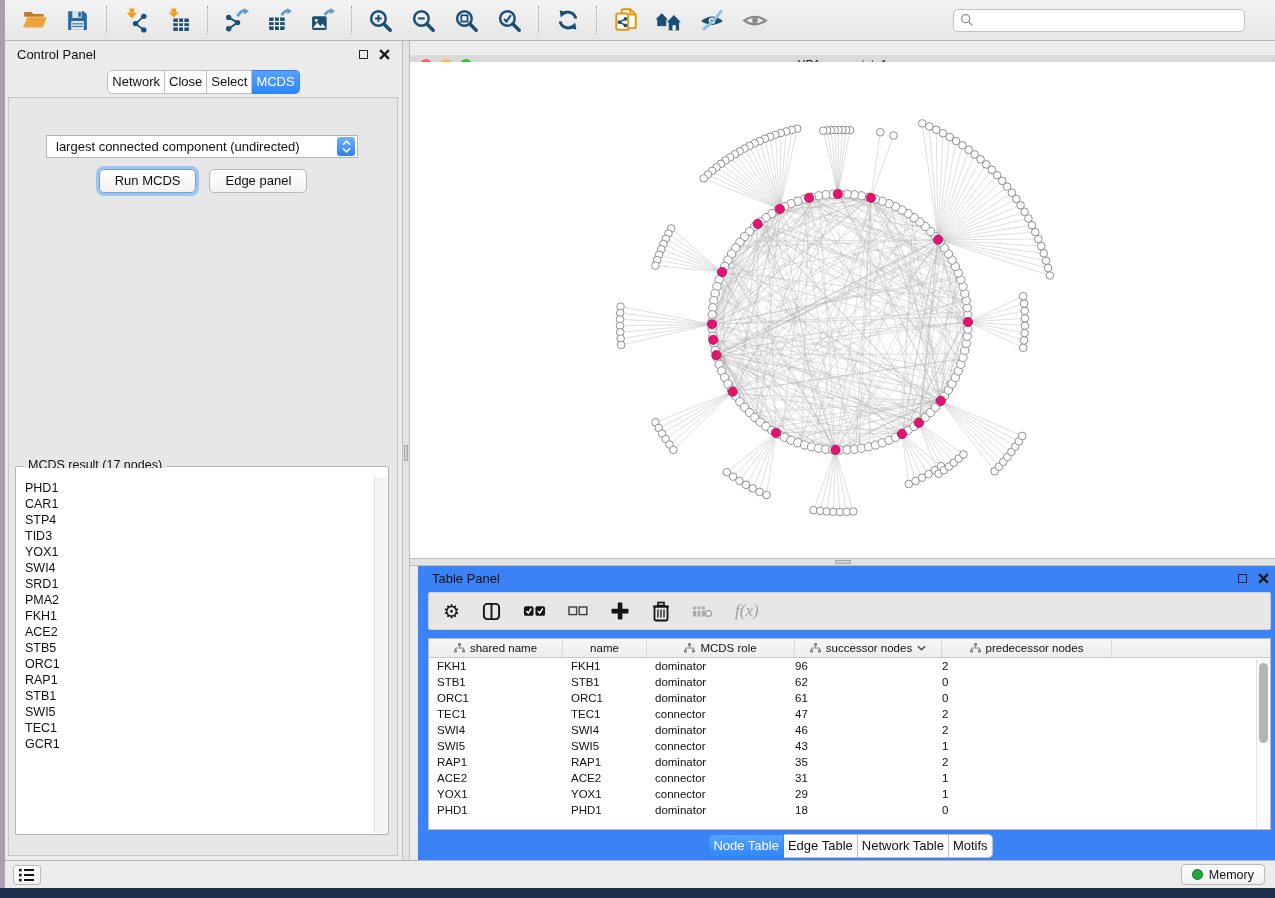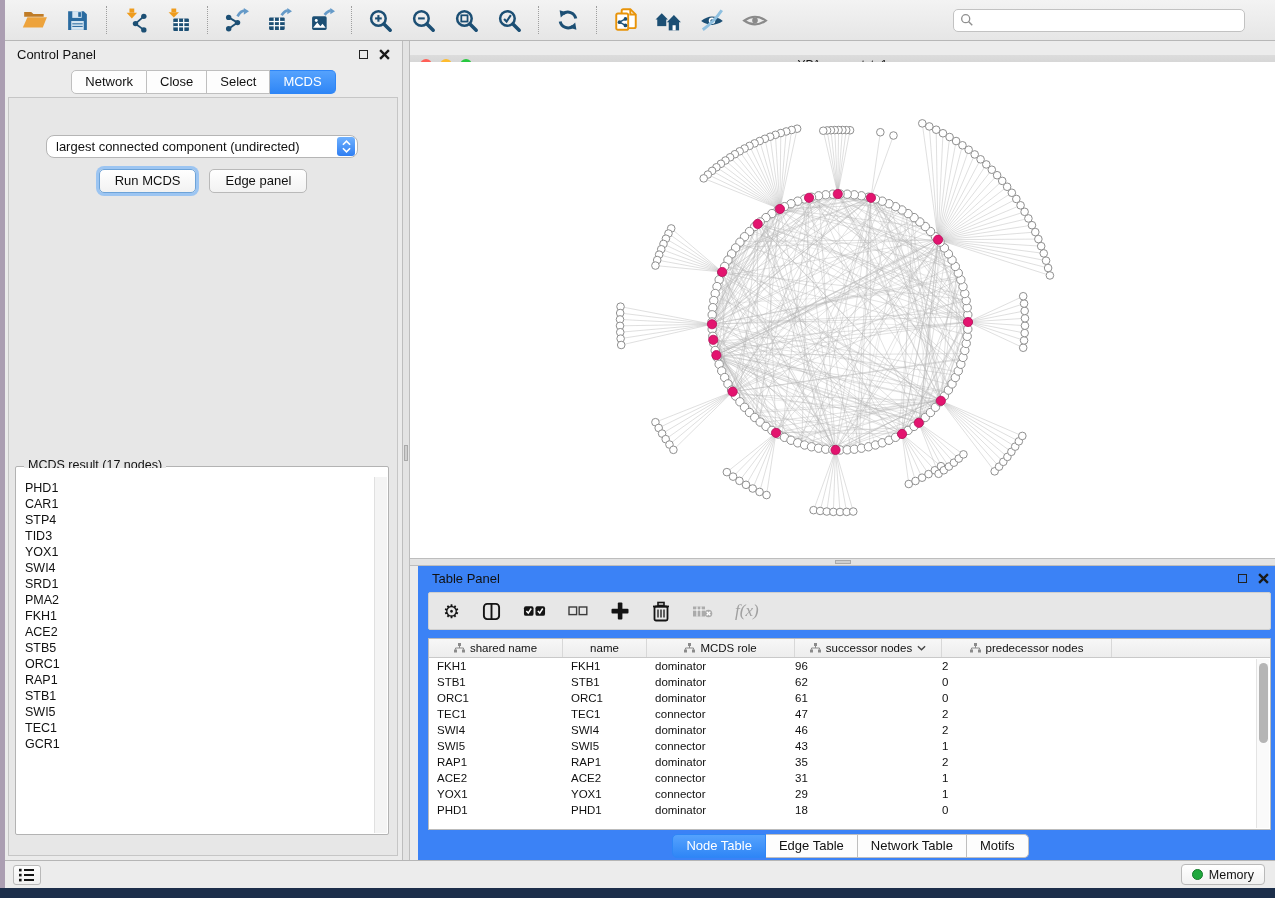--- a/index.html
+++ b/index.html
@@ -20,29 +20,29 @@
   .searchbox input { border:none; outline:none; flex:1; font-size:12px; margin-left:5px; background:transparent; }
 
   
   .control-panel { position:absolute; left:0; top:41px; width:397px; height:819px; background:#ebebeb; }
   .cp-header { height:27px; display:flex; align-items:center; padding:0 12px; }
   .panel-title { font-size:13px; color:#111; }
   .win-ctrls { margin-left:auto; display:flex; align-items:center; gap:11px; }
   .wc-float { width:9px; height:9px; border:1.6px solid #222; display:inline-block; }
   .cp-tabs { display:flex; justify-content:center; margin-top:2px; position:relative; z-index:2; }
   .tab { font-size:13px; color:#111; background:#fdfdfd; border:1px solid #bfbfbf; border-left-width:0;
-         padding:3px 13px 4px; cursor:default; }
+         padding:3px 4px 4px; cursor:default; }
   .tab:first-child { border-left-width:1px; border-radius:5px 0 0 5px; }
   .tab:last-child { border-radius:0 5px 5px 0; }
   .tab.sel { background:linear-gradient(#55a2fd,#2f86f6); color:#fff; border-color:#2f86f6; }
   .cp-content { position:absolute; left:3px; right:4px; top:56px; bottom:4px;
                 background:#e7e7e7; border:1px solid #c6c6c6; }
   .opt-label { position:absolute; top:17px; width:100%; text-align:center; font-size:13px; color:#111; }
   .opt-select { position:absolute; top:37px; left:37px; width:312px; height:23px; background:#fff;
-                border:1px solid #b5b5b5; border-radius:8px; display:flex; align-items:center; font-size:13px; color:#111; }
+                border:1px solid #b5b5b5; border-radius:0; display:flex; align-items:center; font-size:13px; color:#111; }
   .opt-select .sel-text { flex:1; padding-left:9px; white-space:nowrap; }
   .sel-stepper { width:18px; height:19px; margin-right:2px; border-radius:3px;
                  background:linear-gradient(#6fb1fe,#2f7ef2); display:flex; flex-direction:column;
                  align-items:center; justify-content:center; gap:1px; }
   .cp-buttons { position:absolute; top:71px; width:100%; display:flex; justify-content:center; gap:13px; }
   .btn { font-size:13px; color:#111; background:linear-gradient(#ffffff,#f2f2f2); border:1px solid #b9b9b9;
          border-radius:5px; padding:3px 15px 4px; }
   .btn.focused { box-shadow:0 0 0 3px #9cc5f2; border-color:#6da3d8; }
   .groupbox { position:absolute; left:6px; right:8px; top:368px; bottom:20px; border:1px solid #b3b3b3;
               border-radius:2px; background:#fff; }

